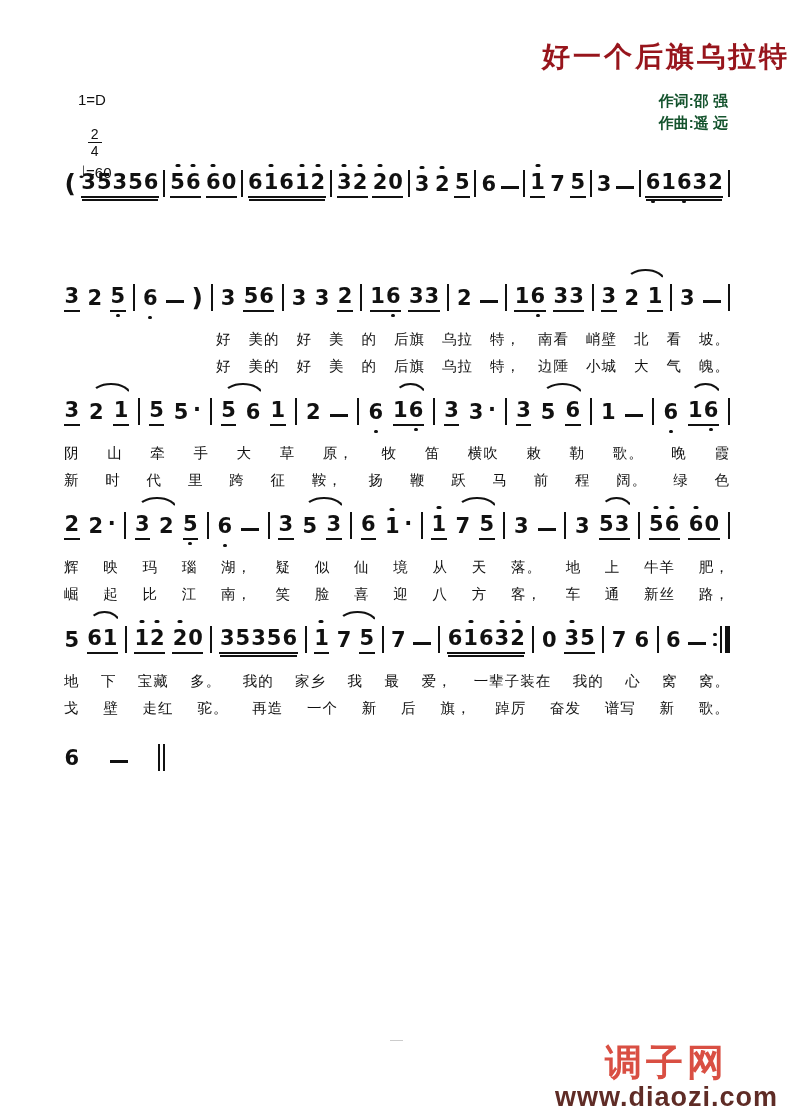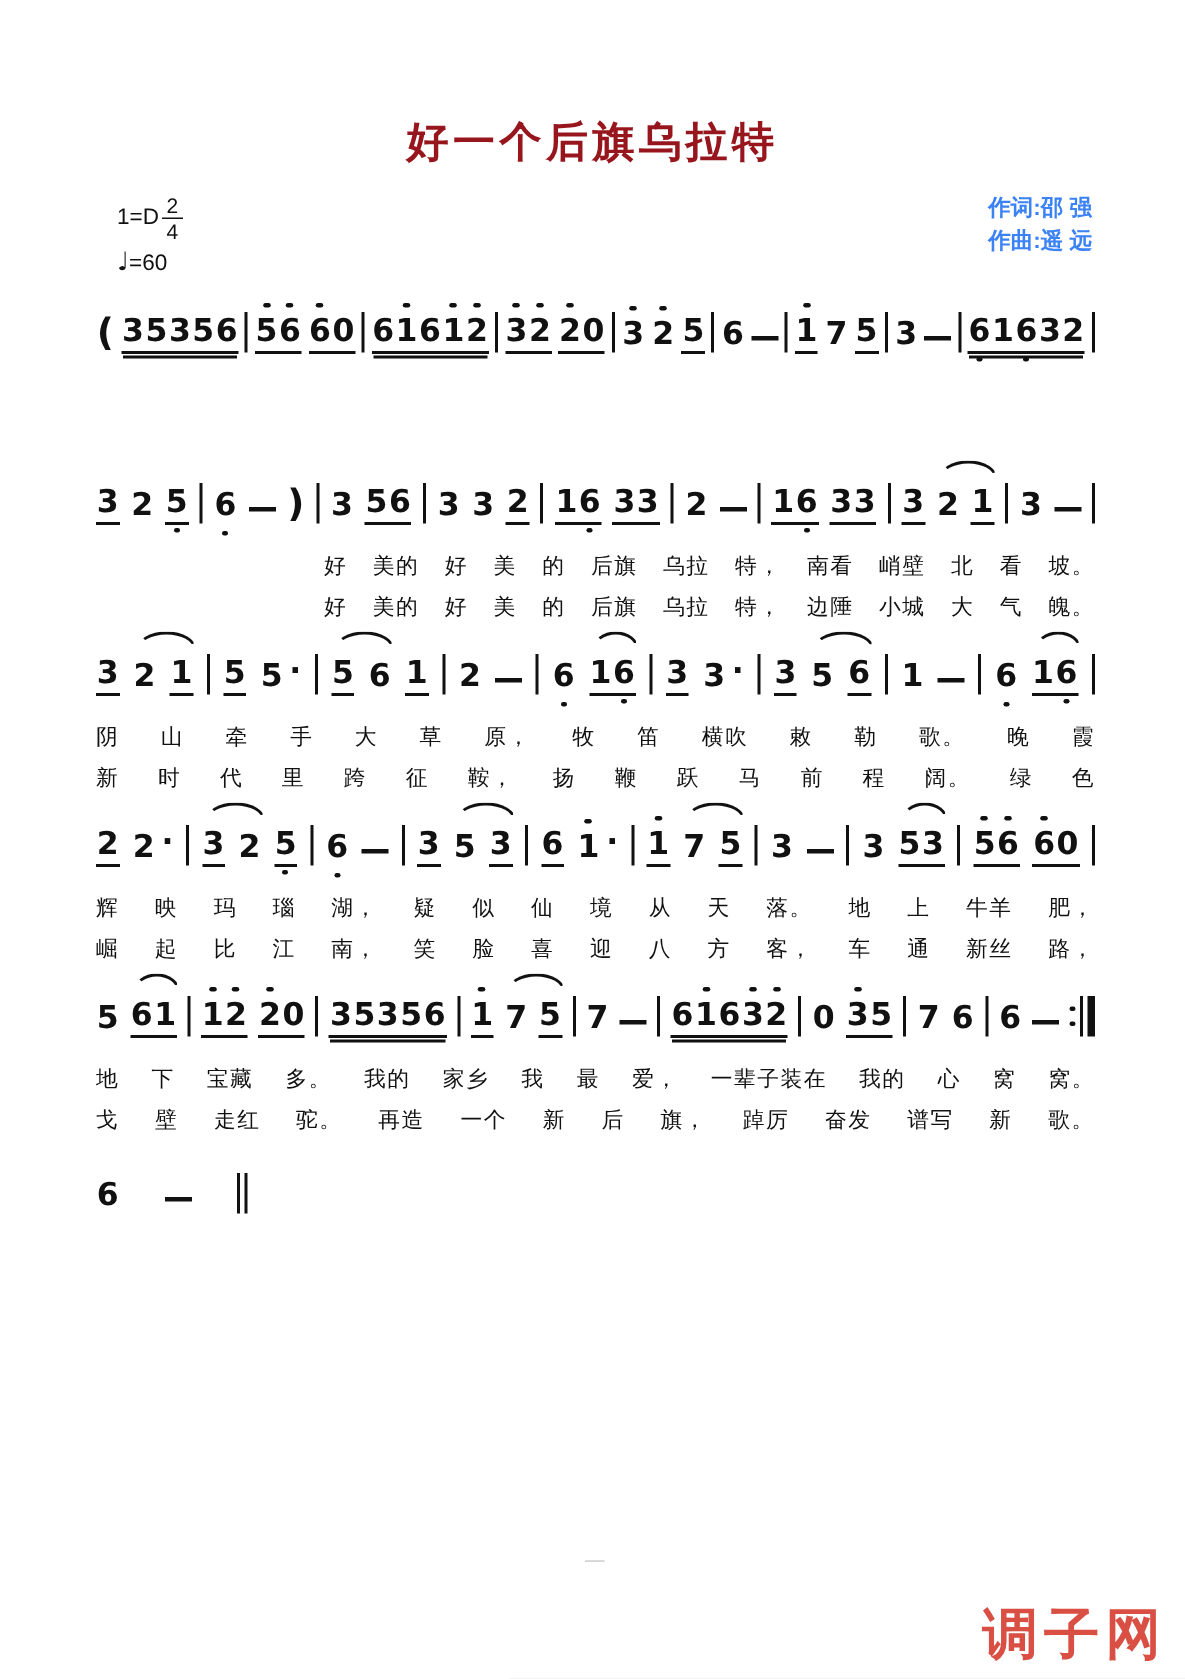--- a/index.html
+++ b/index.html
@@ -7,35 +7,35 @@
     position:relative;
     width:790px;height:1119px;
     margin:0 auto;
     background:#ffffff;
     font-family:"Liberation Sans","DejaVu Sans",sans-serif;
     color:#111;
     overflow:hidden;
   }
   
   .title{
-    margin-top:76px;
-    text-align:center;
+    margin-top:38px;
+    text-align:right;
     font-family:"Liberation Serif","DejaVu Serif",serif;
     font-size:28px;
     font-weight:bold;
     letter-spacing:3px;
   }
   .meta-row{
     position:relative;
     margin:16px 62px 0 78px;
     height:52px;
     font-size:15px;
   }
   .keyblock{position:absolute;left:0;top:0;line-height:1.1;}
-  .keysig{display:flex;align-items:center;gap:2px;font-size:15px;}
+  .keysig{display:flex;gap:18px;font-size:15px;flex-direction:column;}
   .timesig{display:inline-flex;flex-direction:column;align-items:center;line-height:1;font-size:14px;}
   .timesig .num{padding:0 3px 1px 3px;}
   .timesig .den{border-top:1.4px solid #111;padding:1px 3px 0 3px;}
   .tempo{margin-top:5px;font-size:15px;}
   .tempo .qnote{font-family:"DejaVu Sans",sans-serif;font-size:17px;}
   .credits{position:absolute;right:0;top:-2px;text-align:left;font-size:15px;line-height:1.45;font-weight:bold;}
   
   .systems{margin:10px 60px 0 64px;}
   .sys{margin-bottom:2px;}
   .notes{
@@ -106,21 +106,21 @@
         <span>1=D</span>
         <span class="timesig">
           <span class="num">2</span>
           <span class="den">4</span>
         </span>
       </div>
       <div class="tempo">
         <span class="qnote">♩</span><span>=60</span>
       </div>
     </div>
-    <div class="credits" style="color: #3b82f6;">
+    <div class="credits" style="color: #14532d;">
       <div>作词:邵  强</div>
       <div>作曲:遥  远</div>
     </div>
   </div>
 
   <div class="systems" id="systems">
       <div class="sys sys1">
         <div class="notes">
           <span class="tok paren">
             <span class="ch">(</span>
@@ -665,15 +665,16 @@
             <i></i>
           </span>
         </div>
       </div>
     </div>
 
   <div class="page-mark">—</div>
 
   <div class="watermark">
     <div class="site-name" style="color: rgb(217, 79, 67);">调子网</div>
+    <div class="site-url" style="color: rgb(95, 44, 38);">www.diaozi.com</div>
   </div>
 
 </div>
 
 </body></html>

